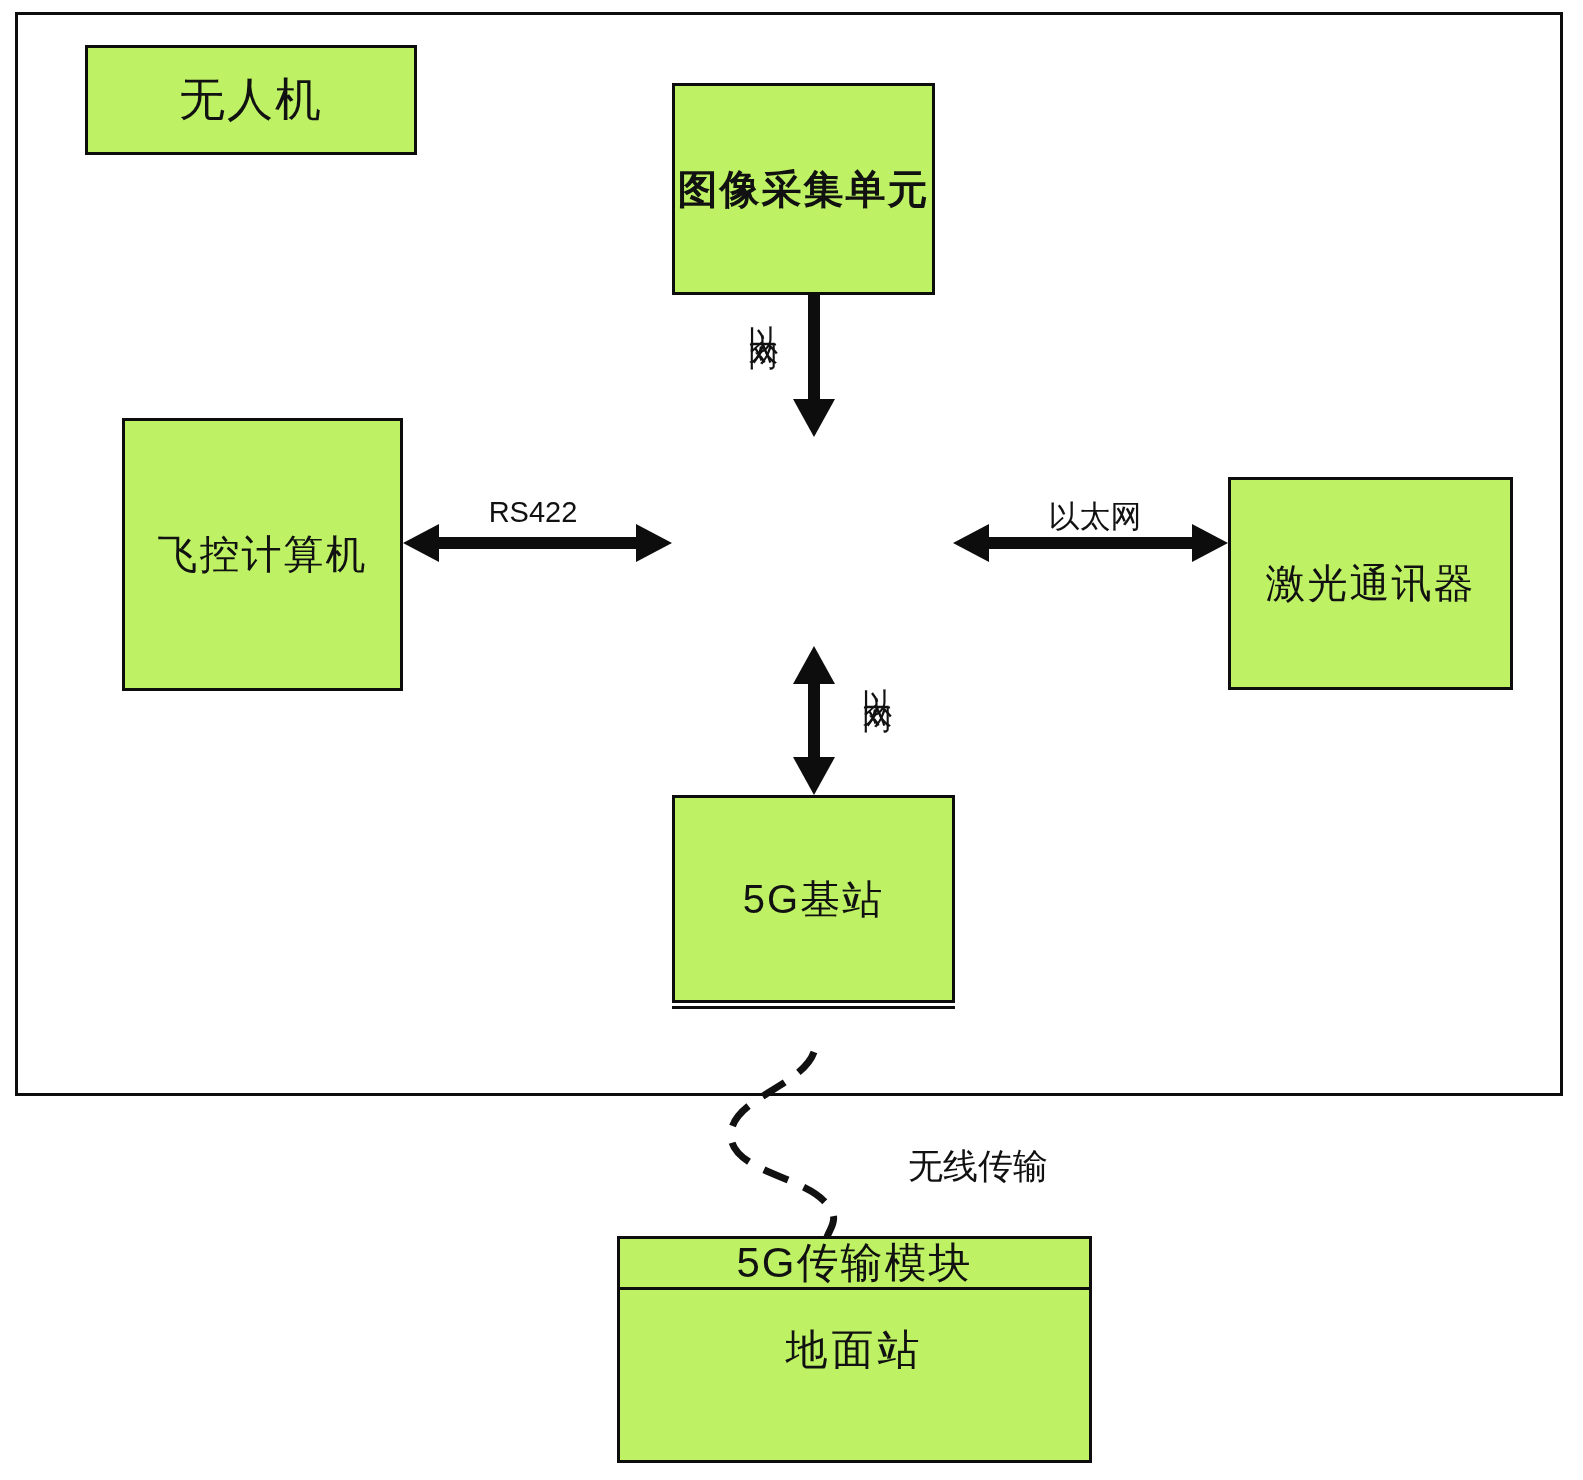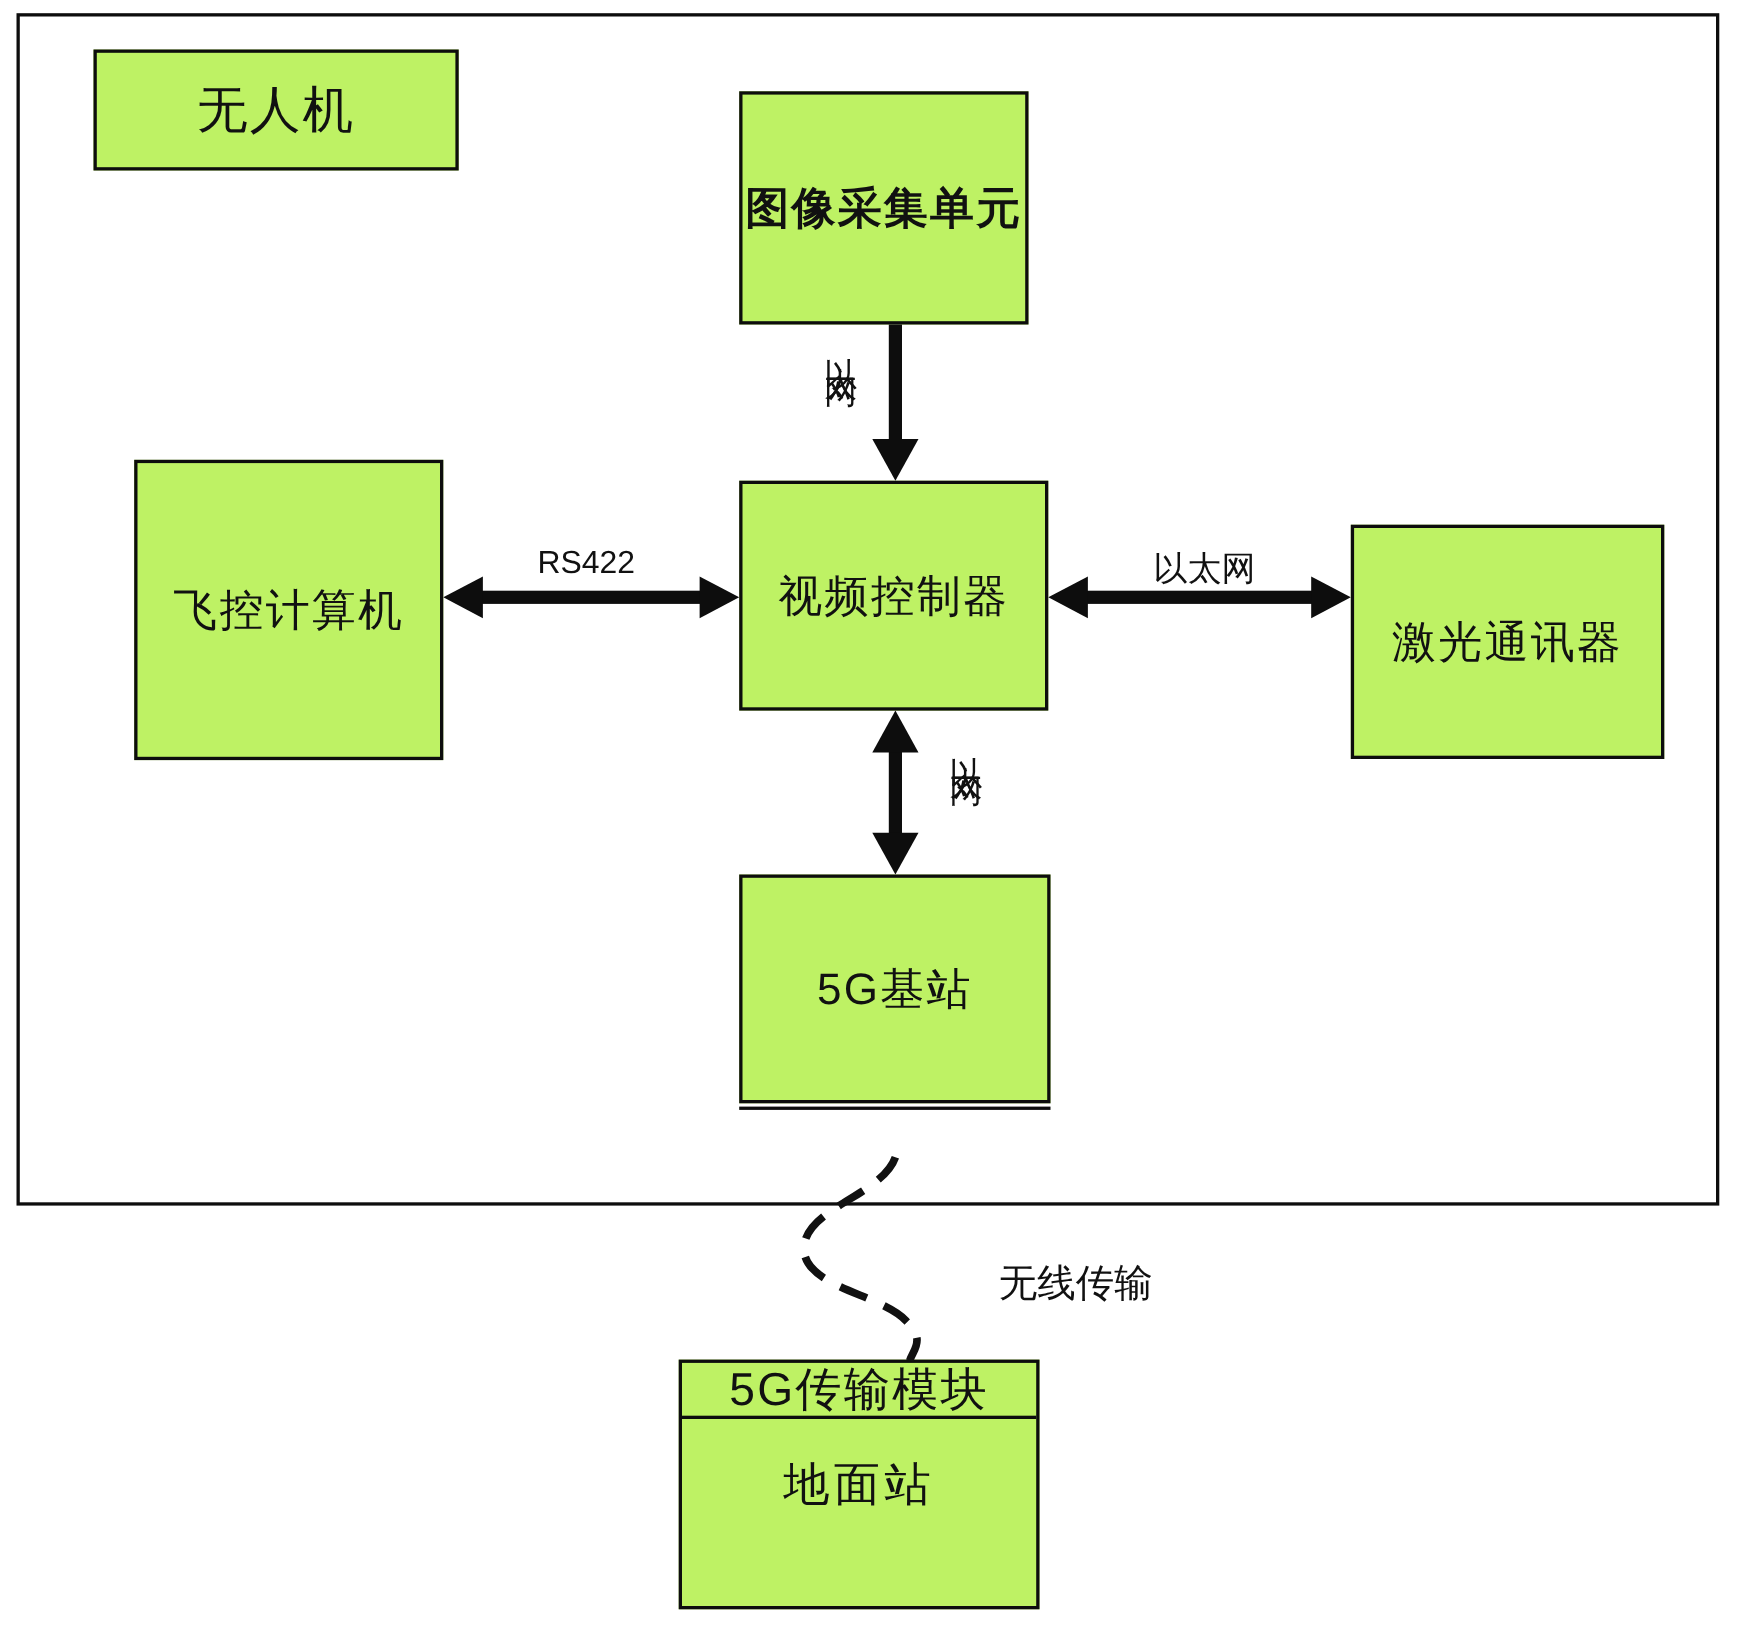--- a/index.html
+++ b/index.html
@@ -58,36 +58,33 @@
   </div>
 
   <div class="box" style="left:672px; top:83px; width:263px; height:212px;font-weight:bold;">
     <span class="node-text">图像采集单元</span>
   </div>
 
   <div class="box" style="left:122px; top:418px; width:281px; height:273px;">
     <span class="node-text">飞控计算机</span>
   </div>
 
-  <div class="box" style="left:672px; top:437px; width:281px; height:209px;">
-    <span class="node-text">视频控制器</span>
-  </div>
 
   <div class="box" style="left:1228px; top:437px; width:285px; height:213px;margin-top:40px;">
     <span class="node-text">激光通讯器</span>
   </div>
 
   <div class="box" style="left:672px; top:795px; width:283px; height:208px;">
     <span class="node-text">5G基站</span>
   </div>
 
   <div class="thin-line" style="left:672px; top:1006px; width:283px;"></div>
 
 
-  <div class="box gs" style="left:617px; top:1236px; width:328px; height:227px;">
+  <div class="box gs" style="left:617px; top:1236px; width:475px; height:227px;">
     <div class="gs-header">
       <span>5G传输模块</span>
     </div>
     <div class="gs-body">
       <span>地面站</span>
     </div>
   </div>
 
   <div class="arr-v" style="left:792px; top:295px; height:142px;">
     <div class="shaft"></div>

